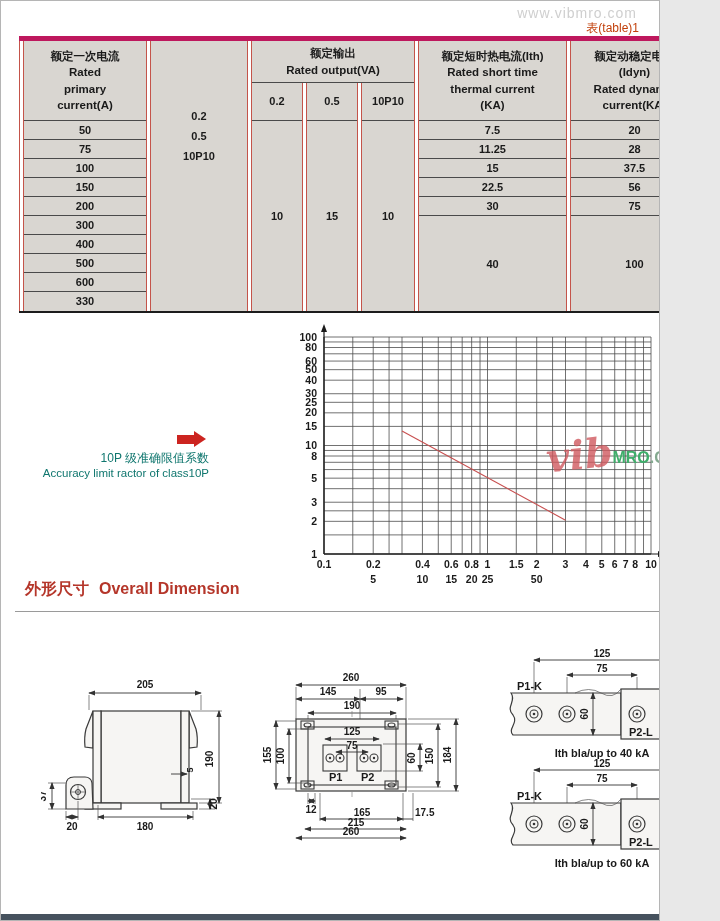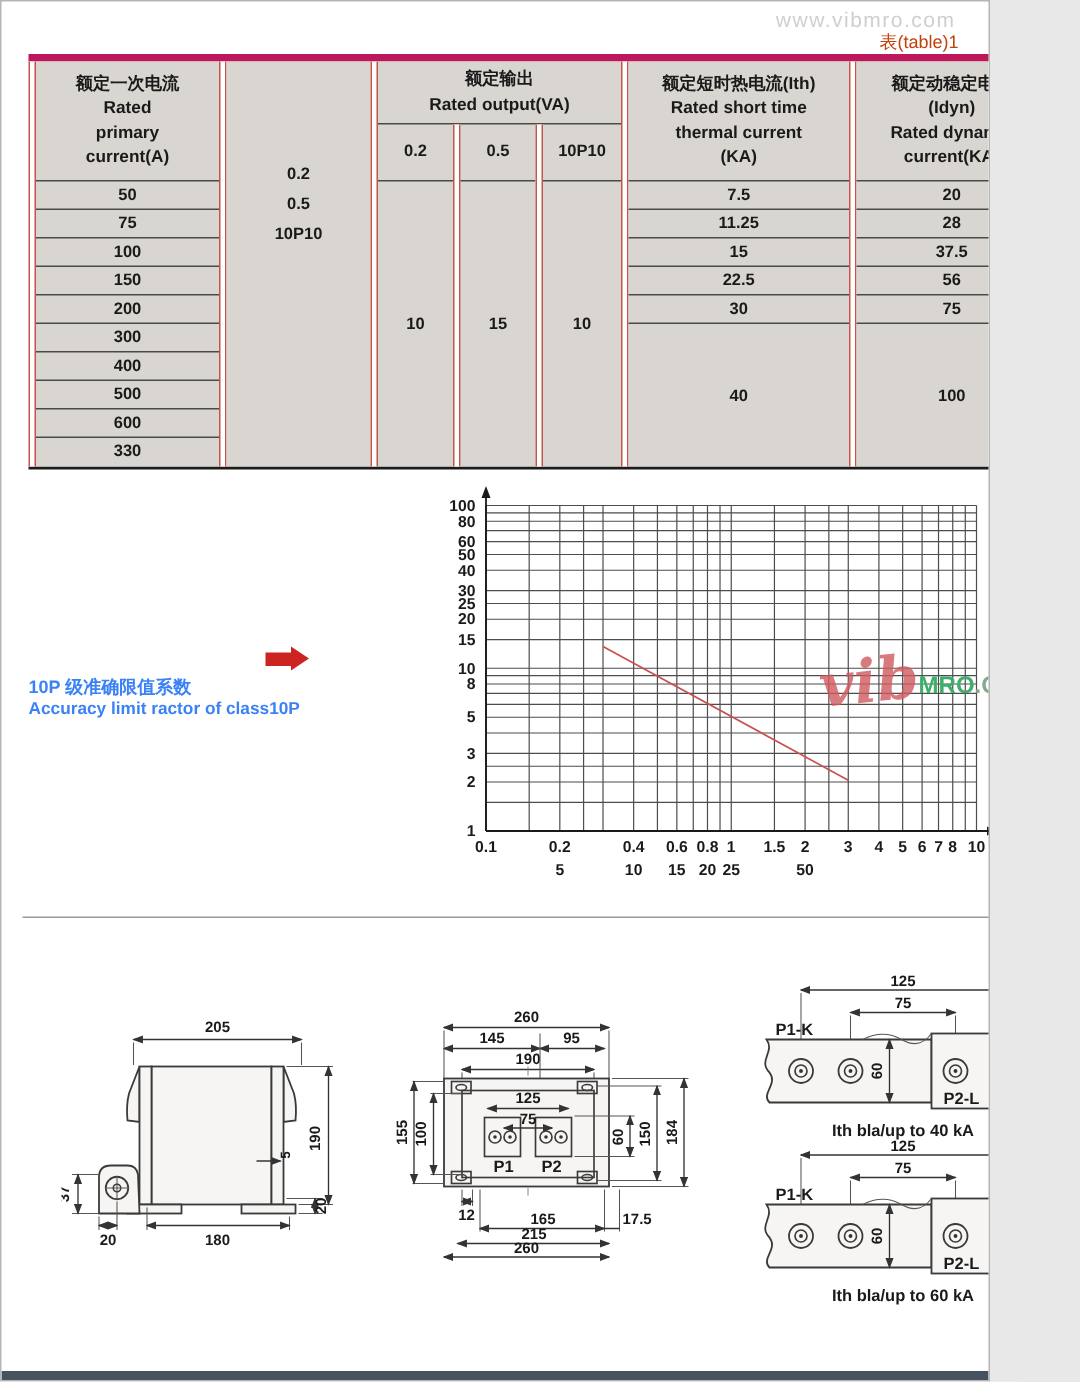--- a/index.html
+++ b/index.html
@@ -26,21 +26,21 @@
   .merge{box-sizing:border-box;display:flex;align-items:center;justify-content:center;text-align:center;
          font-size:11px;font-weight:bold;white-space:pre-line;line-height:20px;}
   .subrow{display:flex;}
   
   .chart-svg{position:absolute;left:270px;top:322px;}
   .logo{position:absolute;left:545px;top:430px;width:160px;height:60px;pointer-events:none;}
   .logo-script{font-family:"DejaVu Serif","Liberation Serif",serif;font-style:italic;font-weight:bold;
                font-size:40px;color:#d05a60;opacity:.8;display:inline-block;transform:rotate(-6deg);}
   .logo-green{font-size:16px;font-weight:bold;color:#3fae6b;vertical-align:6px;}
   .logo-tld{font-size:16px;font-weight:bold;color:#84a98f;vertical-align:6px;}
-  .anno{position:absolute;left:18px;top:450px;width:190px;text-align:left;color:#3b82f6;font-weight:bold;}
+  .anno{position:absolute;left:18px;top:450px;width:190px;text-align:right;color:#0f766e;font-weight:normal;}
   .anno .l1{font-size:12px;line-height:15px;}
   .anno .l2{font-size:11.5px;line-height:15px;}
   .block-arrow{position:absolute;left:176px;top:430px;width:0;height:0;}
   .block-arrow .stem{position:absolute;left:0;top:4px;width:17px;height:9px;background:#cc2420;}
   .block-arrow .head{position:absolute;left:17px;top:0;width:0;height:0;
         border-left:12px solid #cc2420;border-top:8.5px solid transparent;border-bottom:8.5px solid transparent;}
   
   .sec-head{position:absolute;left:24px;top:578px;font-size:16px;font-weight:bold;color:#b5362a;}
   .sec-head .en{margin-left:10px;}
   .sec-rule{position:absolute;left:14px;top:610px;width:692px;height:1px;background:#9a9a9a;}
@@ -235,20 +235,23 @@
   </div>
   <div class="anno">
     <div class="l1">10P 级准确限值系数</div>
     <div class="l2">Accuracy limit ractor of class10P</div>
   </div>
 
   <div class="logo">
     <span class="logo-script">vib</span><span class="logo-green">MRO</span><span class="logo-tld">.COM</span>
   </div>
 
+  <div class="sec-head">
+    <span>外形尺寸</span><span class="en">Overall Dimension</span>
+  </div>
   <div class="sec-rule"></div>
 
   <svg class="draw" style="left:40px;top:656px" width="222" height="214" viewBox="0 0 222 214">
     <defs>
       <marker id="mA" markerWidth="8" markerHeight="6" refX="7" refY="3" orient="auto-start-reverse">
         <path d="M0,0 L8,3 L0,6 z" fill="#333"></path>
       </marker>
     </defs>
     <line class="dim" x1="48" y1="36" x2="160" y2="36" marker-start="url(#mA)" marker-end="url(#mA)"></line>
     <line class="ext" x1="48" y1="38" x2="48" y2="53"></line>

